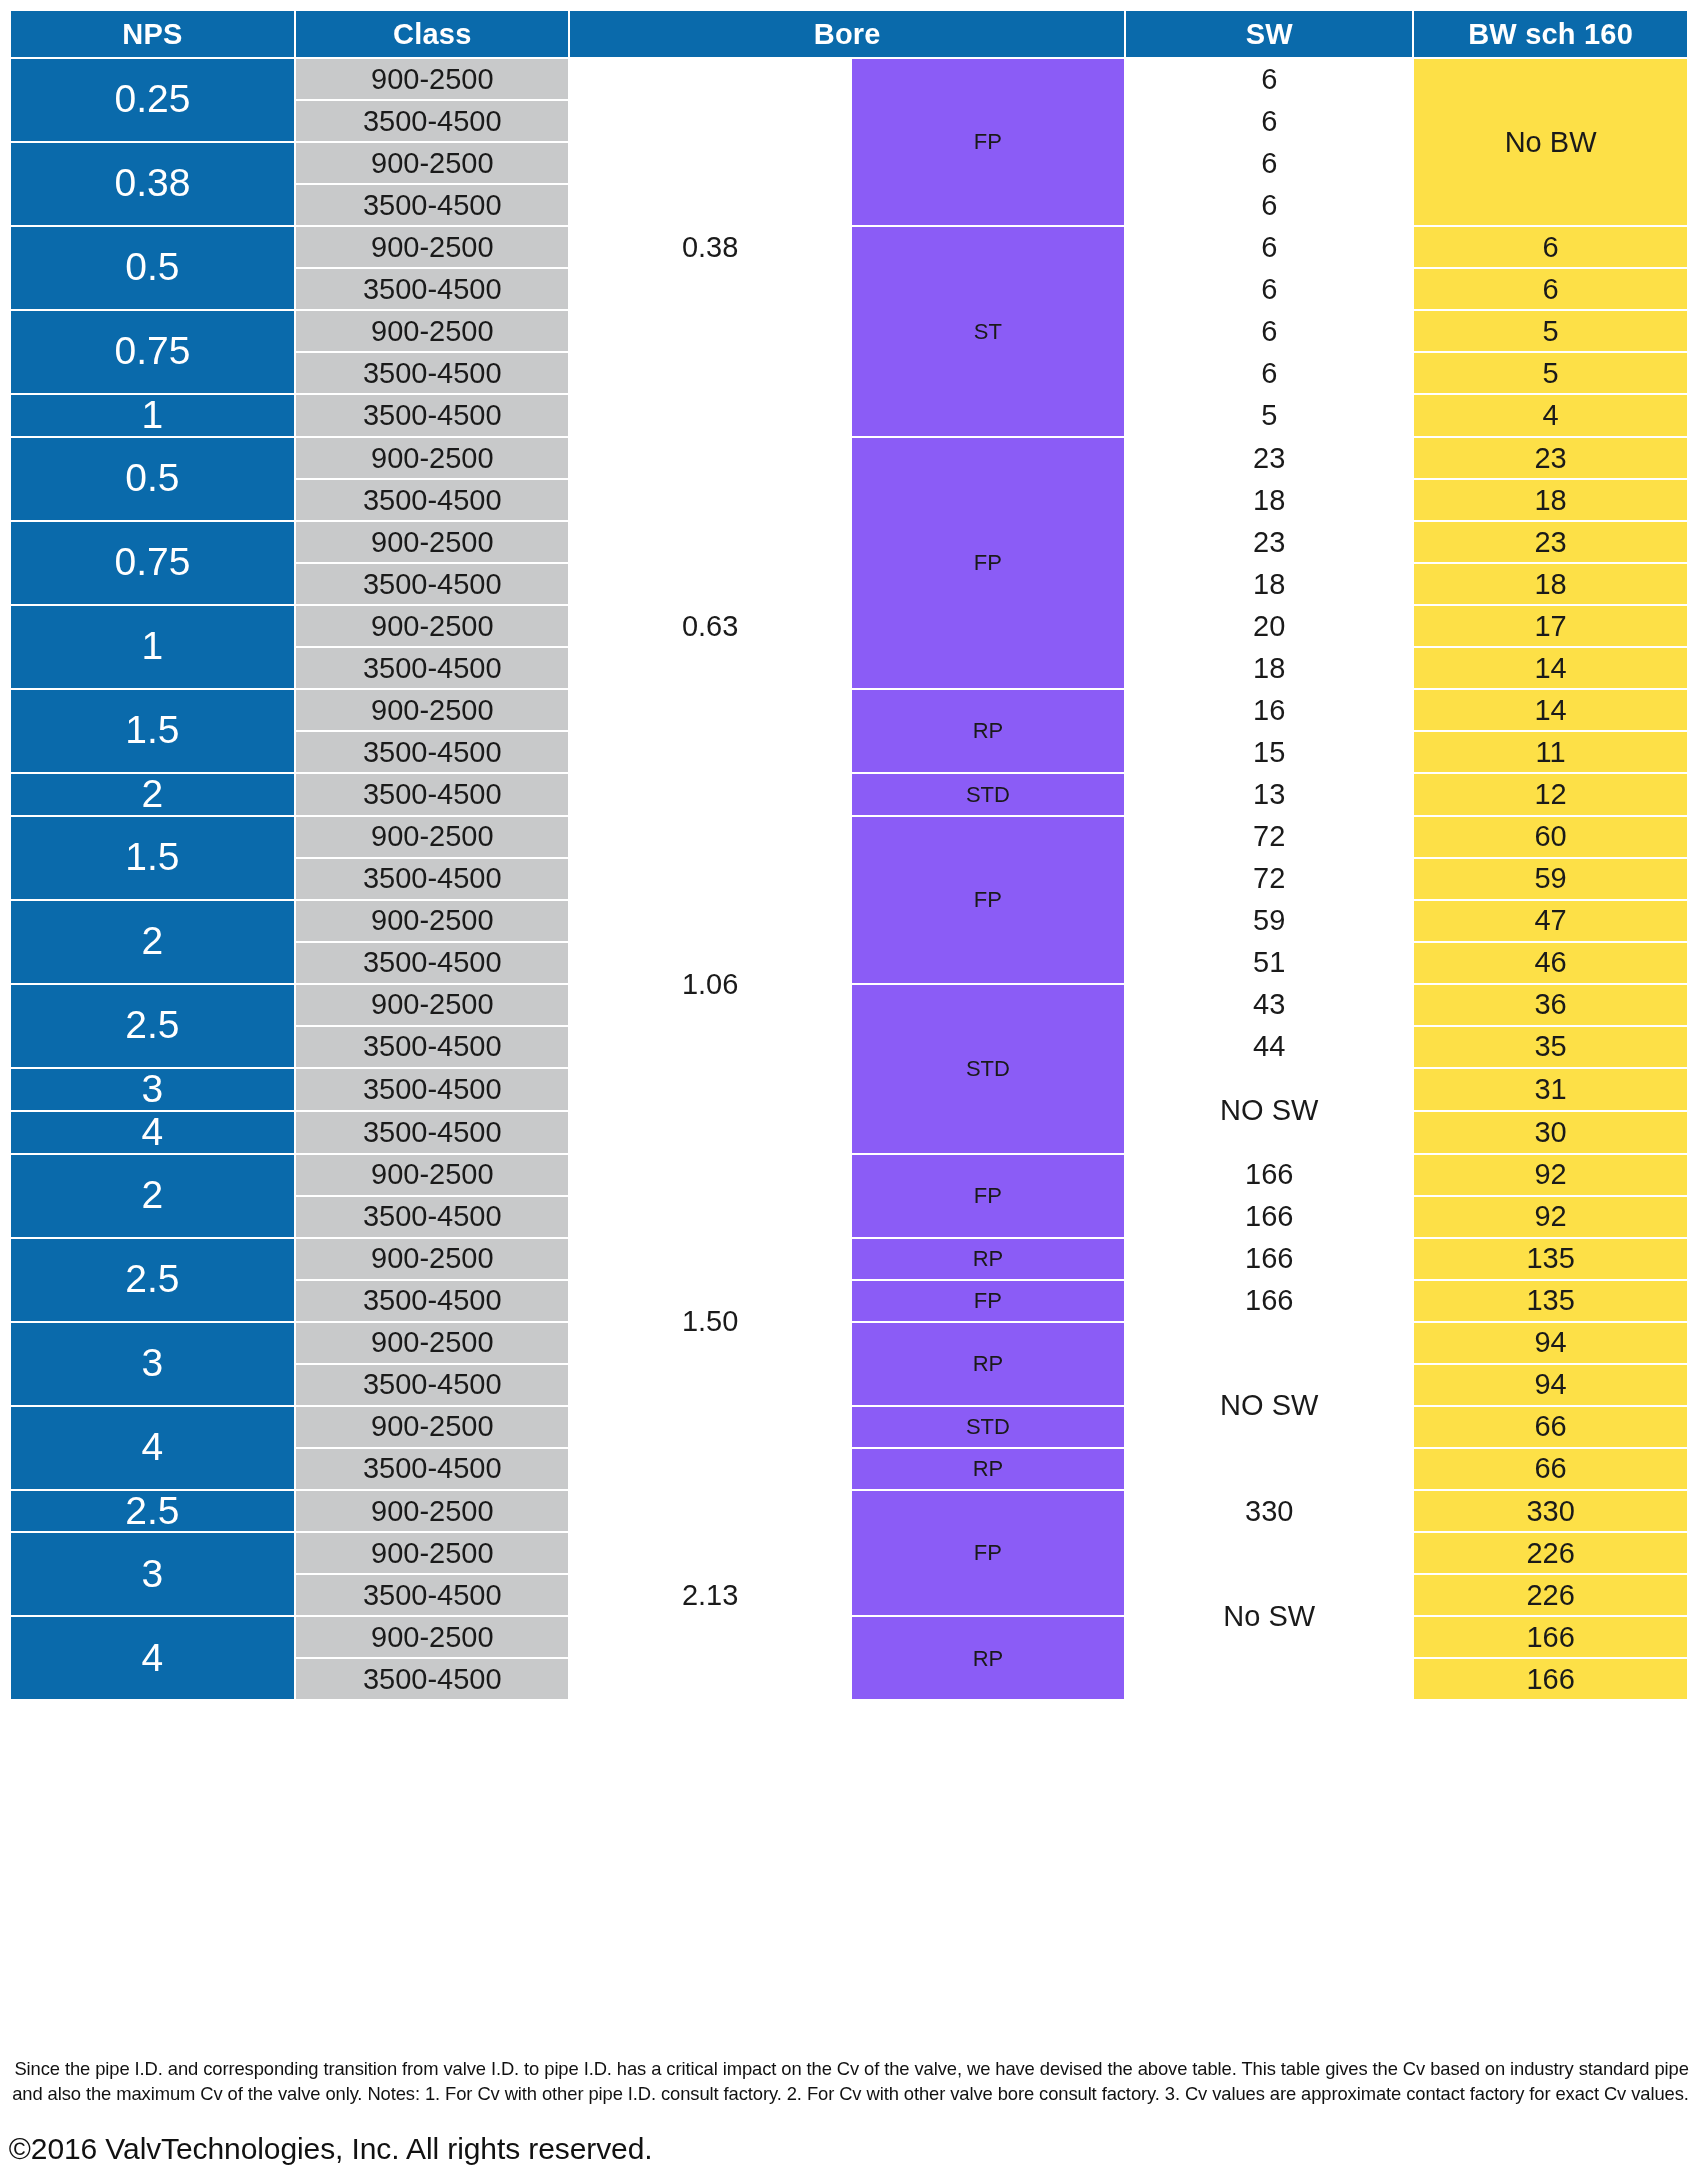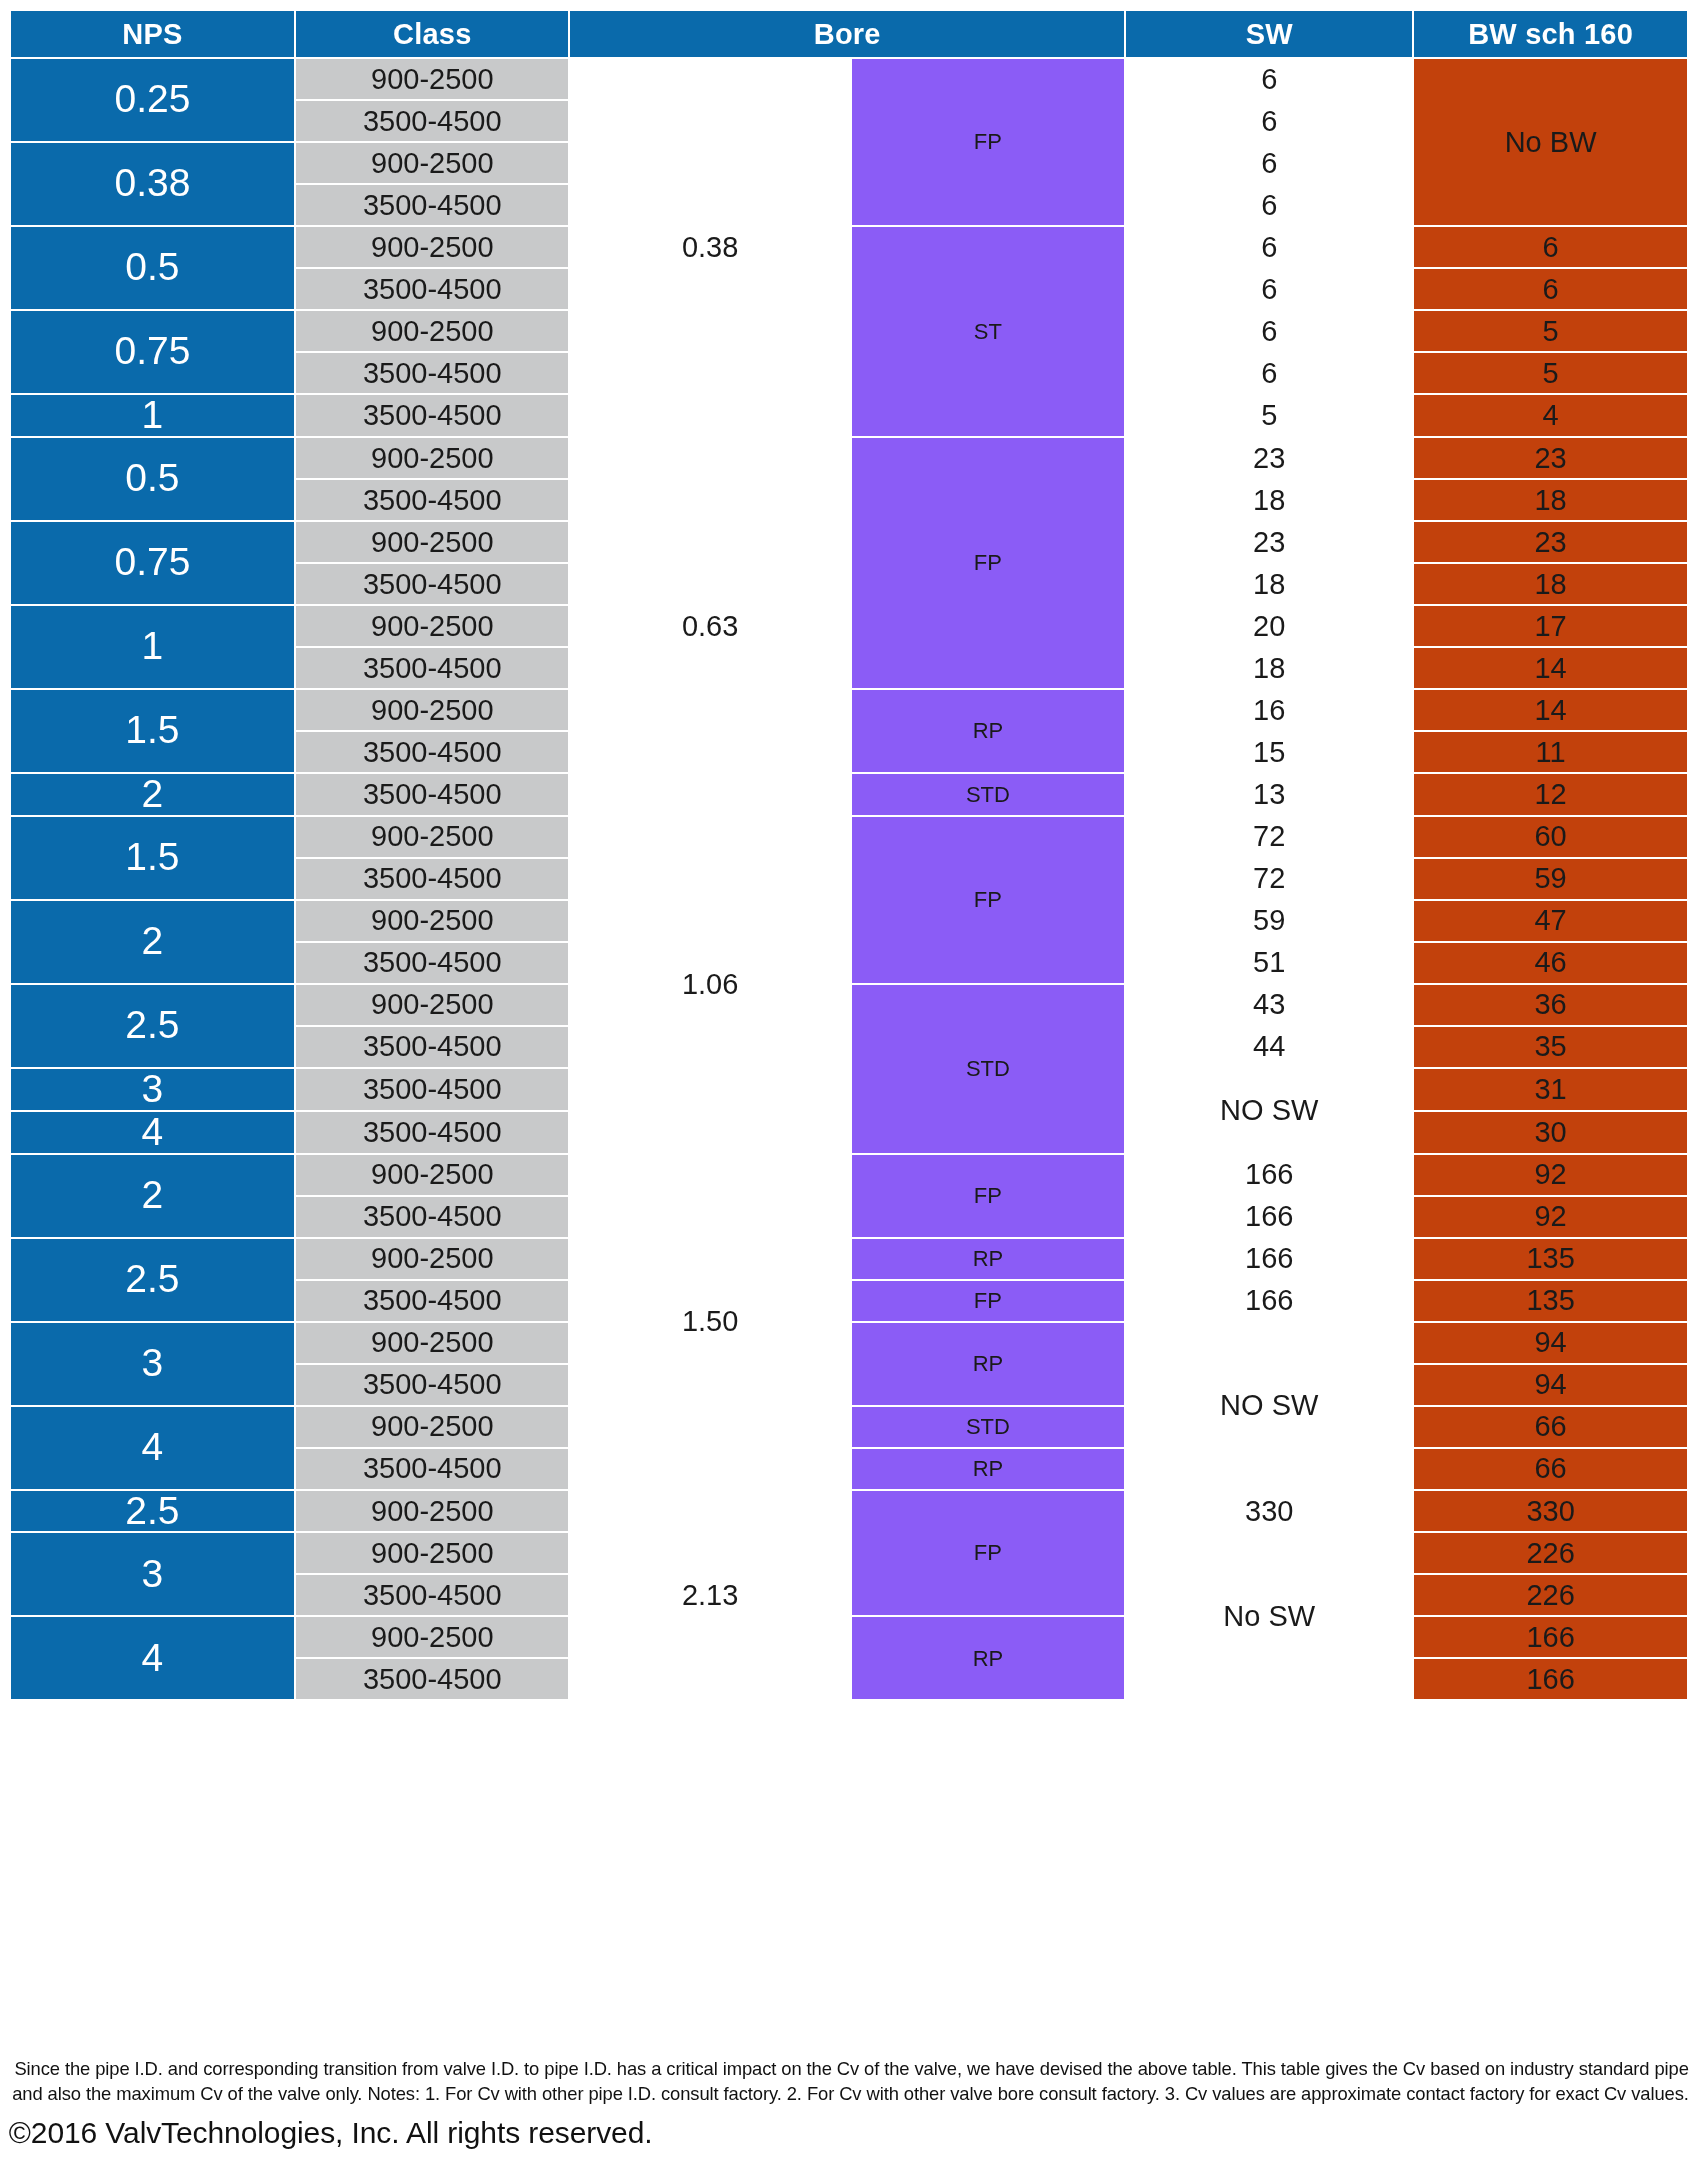--- a/index.html
+++ b/index.html
@@ -69,21 +69,21 @@
     background: #8b5cf6;
     color: #1a1a1a;
     font-size: 22px;
   }
   .sw-cell {
     background: #ffffff;
     color: #1a1a1a;
     font-size: 29px;
   }
   .bw-cell {
-    background: #c2410c;
+    background: #fde047;
     color: #1a1a1a;
     font-size: 29px;
   }
 
   
   .d-row { height: 40px; }
 
   
   .footer-wrap {
     position: absolute;
@@ -96,21 +96,21 @@
     line-height: 1.38;
     color: #111111;
     text-align: right;
     width: 1680px;
     letter-spacing: -0.1px;
   }
   .copyright {
     font-size: 30px;
     color: #111111;
     text-align: left;
-    margin-top: 9px;
+    margin-top: 25px;
     letter-spacing: -0.1px;
   }
 </style>
 </head>
 <body>
 
 <div id="page">
 
   <table class="cv-table">
     <colgroup>

